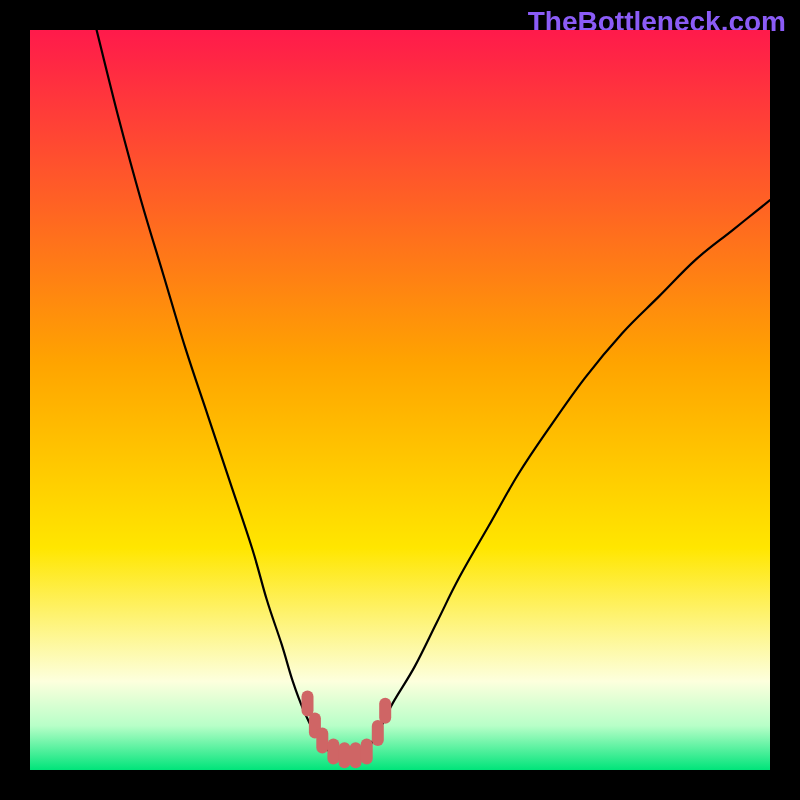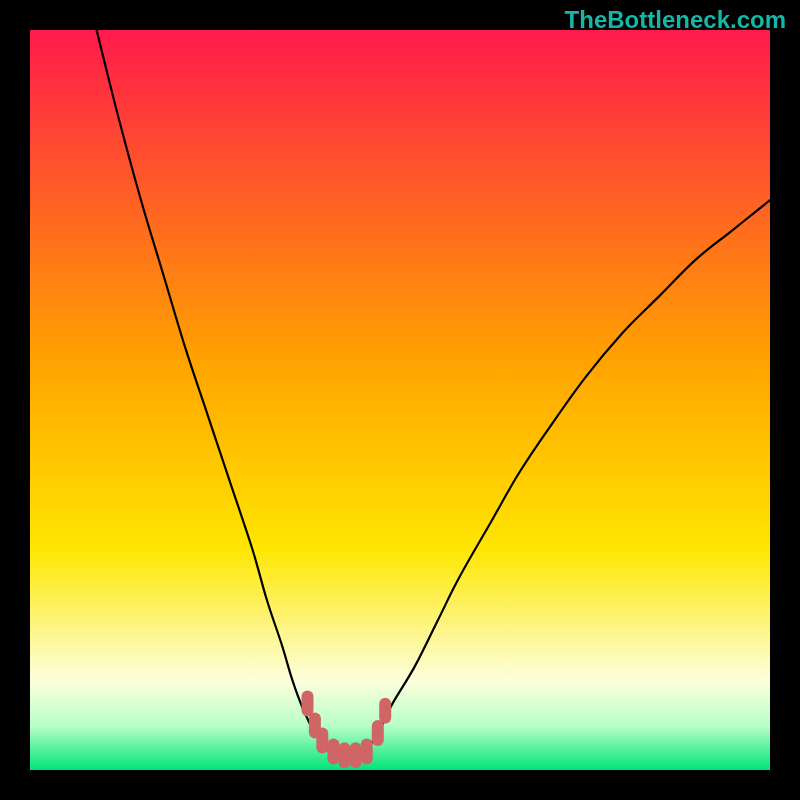--- a/index.html
+++ b/index.html
@@ -22,22 +22,22 @@
     left: 30px;
     top: 30px;
     width: 740px;
     height: 740px;
     overflow: hidden;
   }
   .watermark {
     position: absolute;
     top: 6px;
     right: 14px;
-    color: #14b8a6;
-    font-size: 24px;
+    color: #8b5cf6;
+    font-size: 28px;
     font-weight: 600;
     font-family: Arial, Helvetica, sans-serif;
     letter-spacing: 0px;
     user-select: none;
   }
   svg { display: block; }
 </style>
 </head>
 <body>
 

